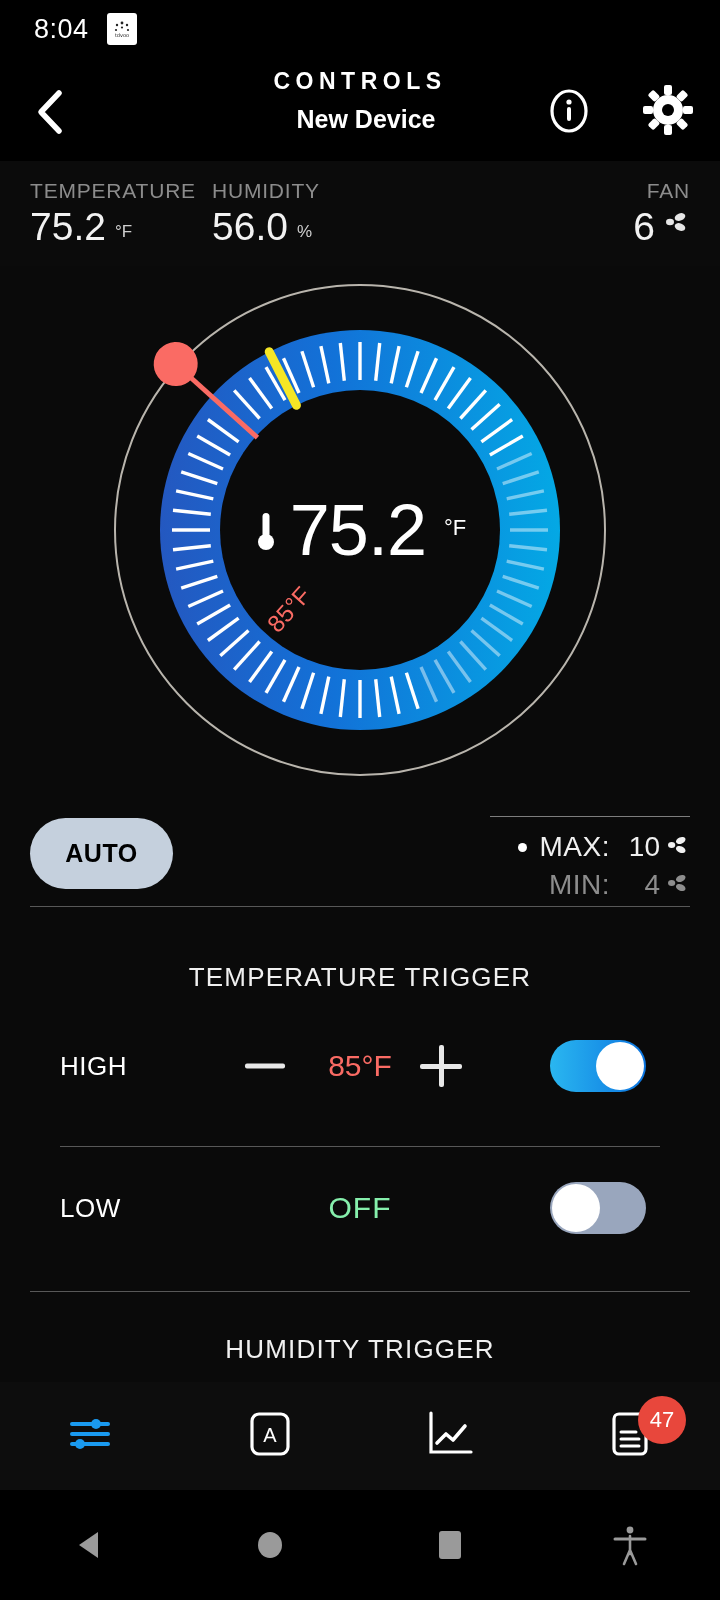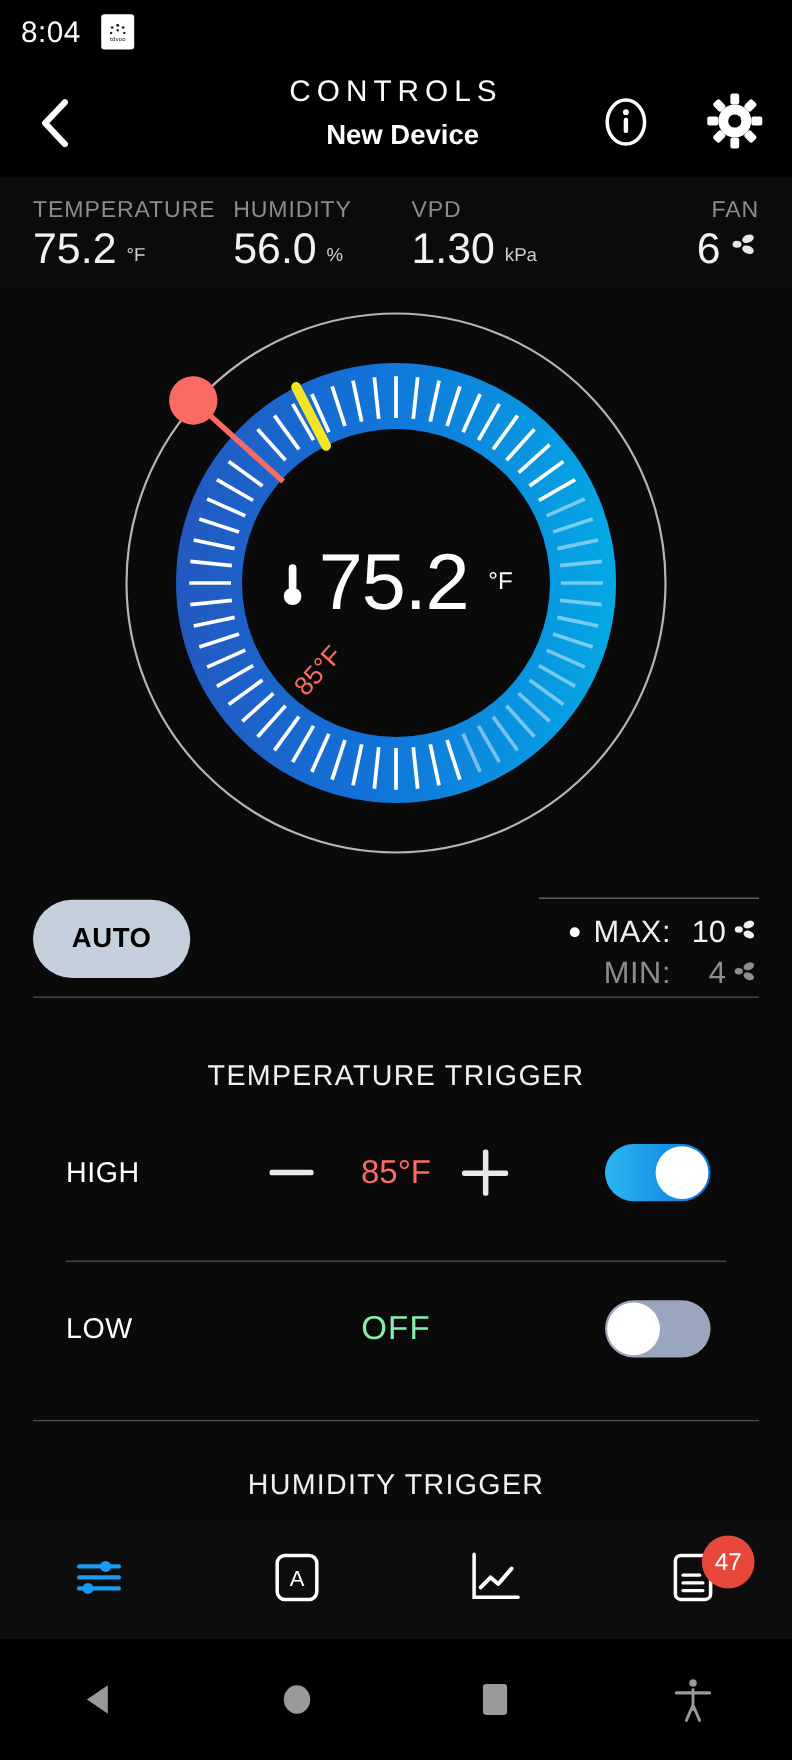--- a/index.html
+++ b/index.html
@@ -8,21 +8,21 @@
     background: #000;
     font-family: "Liberation Sans", sans-serif;
     overflow: hidden;
   }
   .phone { position: relative; width: 720px; height: 1600px; background: #0a0a0a; }
 
   
   .statusbar {
     position: absolute; top: 0; left: 0; width: 720px; height: 58px;
     background: #000; display: flex; align-items: center;
-    padding: 0 19px; color: #fff;
+    padding: 0 34px; color: #fff;
   }
   .sb-time { font-size: 27px; letter-spacing: .5px; font-weight: 400; }
   .sb-appicon {
     width: 30px; height: 32px; margin-left: 18px; background: #fff; border-radius: 3px;
     display: flex; align-items: center; justify-content: center;
   }
   .sb-appicon svg { display:block; }
   .sb-right { margin-left: auto; display: flex; align-items: center; gap: 11px; }
   .sb-lte { font-size: 22px; font-weight: bold; letter-spacing: .5px; }
 
@@ -31,21 +31,21 @@
     position: absolute; top: 58px; left: 0; width: 720px; height: 103px;
     background: #000; color: #fff;
   }
   .hdr-back {
     position: absolute; left: 24px; top: 28px; width: 52px; height: 52px;
     display: flex; align-items: center; justify-content: center;
   }
   .hdr-titles {
     position: absolute; left: 0; top: 10px; width: 720px; text-align: center;
   }
-  .hdr-title { font-size: 27px; letter-spacing: 5.5px; font-weight: 400; }
+  .hdr-title { font-size: 23px; letter-spacing: 5.5px; font-weight: 700; }
   .hdr-sub { font-size: 25px; font-weight: bold; margin-top: 10px; padding-left: 12px; }
   .hdr-info {
     position: absolute; right: 126px; top: 28px;
     width: 50px; height: 50px;
   }
   .hdr-gear { position: absolute; right: 26px; top: 26px; width: 52px; height: 52px; }
 
   
   .stats {
     position: absolute; top: 161px; left: 0; width: 720px; height: 105px;
@@ -222,27 +222,20 @@
       <div class="stat-row">
         <span class="stat-val">75.2</span>
         <span class="stat-unit">°F</span>
       </div>
     </div>
     <div class="stat s-hum">
       <div class="stat-label">HUMIDITY</div>
       <div class="stat-row">
         <span class="stat-val">56.0</span>
         <span class="stat-unit">%</span>
-      </div>
-    </div>
-    <div class="stat s-vpd">
-      <div class="stat-label">VPD</div>
-      <div class="stat-row">
-        <span class="stat-val">1.30</span>
-        <span class="stat-unit">kPa</span>
       </div>
     </div>
     <div class="stat s-fan">
       <div class="stat-label">FAN</div>
       <div class="stat-row">
         <span class="stat-val">6</span>
         <span class="stat-unit" style="margin-bottom:8px;">
           <svg width="26" height="22" viewBox="0 0 26 22">
             <g fill="#e6e6e6">
               <ellipse cx="16" cy="6" rx="5.5" ry="3.6" transform="rotate(-22 16 6)"></ellipse>

